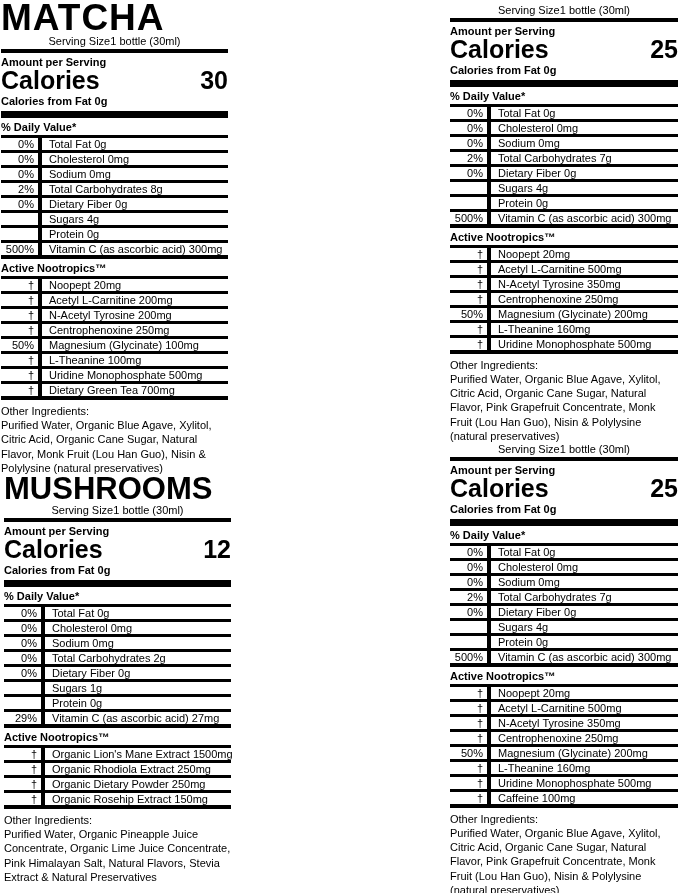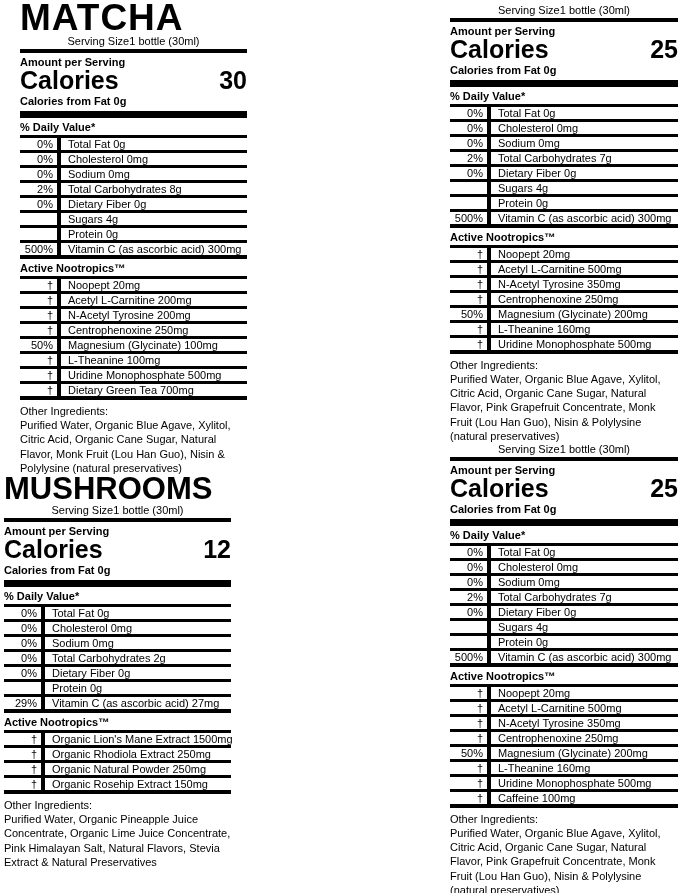--- a/index.html
+++ b/index.html
@@ -3,21 +3,21 @@
 <meta charset="utf-8">
 <style>
   html,body{margin:0;padding:0;}
   body{
     width:679px;height:893px;position:relative;overflow:hidden;
     background:#ffffff;color:#000;
     font-family:"Liberation Sans",sans-serif;
     -webkit-font-smoothing:antialiased;
   }
   .label{position:absolute;}
-  .pos-matcha{left:20px;top:2px;width:227px;}
+  .pos-matcha{left:1px;top:2px;width:227px;}
   .pos-medium{left:450px;top:2px;width:228px;}
   .pos-mushrooms{left:4px;top:476px;width:227px;}
   .pos-strong{left:450px;top:441px;width:228px;}
 
   .title{
     font-weight:bold;font-size:37px;line-height:.85;margin:0;
     letter-spacing:1px;white-space:nowrap;
   }
   .pos-mushrooms .title{font-size:31px;letter-spacing:0;}
   .serving{display:flex;justify-content:center;align-items:flex-end;
@@ -280,20 +280,24 @@
       <div class="row">
         <span class="pct">0%</span>
         <span class="name">Total Carbohydrates 2g</span>
       </div>
 
       <div class="row">
         <span class="pct">0%</span>
         <span class="name">Dietary Fiber 0g</span>
       </div>
 
+      <div class="row">
+        <span class="pct"></span>
+        <span class="name">Sugars 1g</span>
+      </div>
 
       <div class="row">
         <span class="pct"></span>
         <span class="name">Protein 0g</span>
       </div>
 
       <div class="row">
         <span class="pct">29%</span>
         <span class="name">Vitamin C (as ascorbic acid) 27mg</span>
       </div>
@@ -306,21 +310,21 @@
         <span class="name">Organic Lion's Mane Extract 1500mg</span>
       </div>
 
       <div class="row">
         <span class="pct">†</span>
         <span class="name">Organic Rhodiola Extract 250mg</span>
       </div>
 
       <div class="row">
         <span class="pct">†</span>
-        <span class="name">Organic Natural Powder 250mg</span>
+        <span class="name">Organic Dietary Powder 250mg</span>
       </div>
 
       <div class="row">
         <span class="pct">†</span>
         <span class="name">Organic Rosehip Extract 150mg</span>
       </div>
     </div>
   <div class="other-label">Other Ingredients:</div>
   <p class="other-text">Purified Water, Organic Pineapple Juice Concentrate, Organic Lime Juice Concentrate, Pink Himalayan Salt, Natural Flavors, Stevia Extract &amp; Natural Preservatives</p>
 </section>

